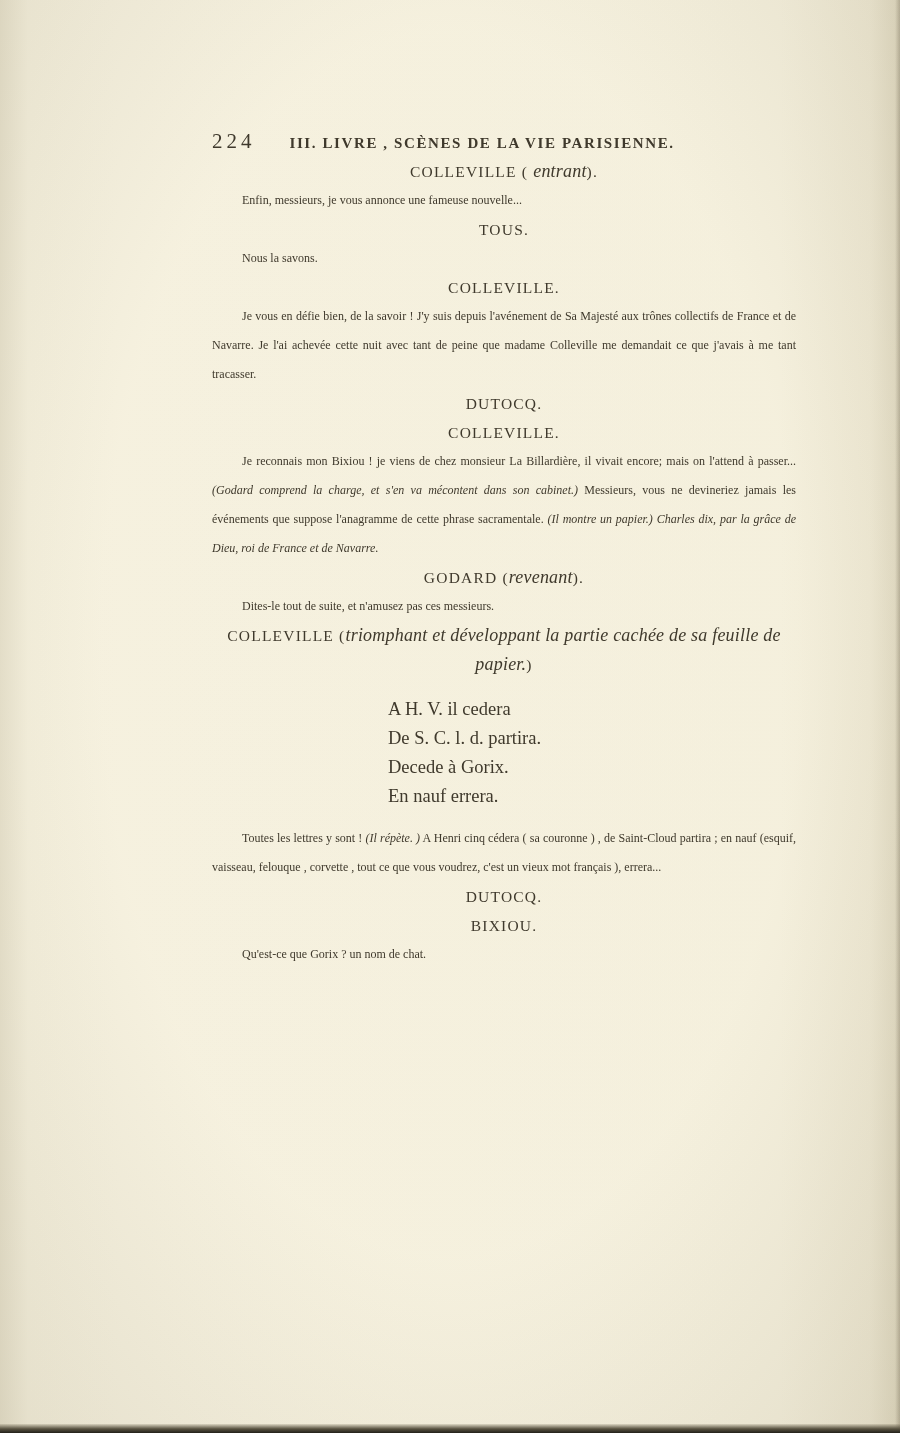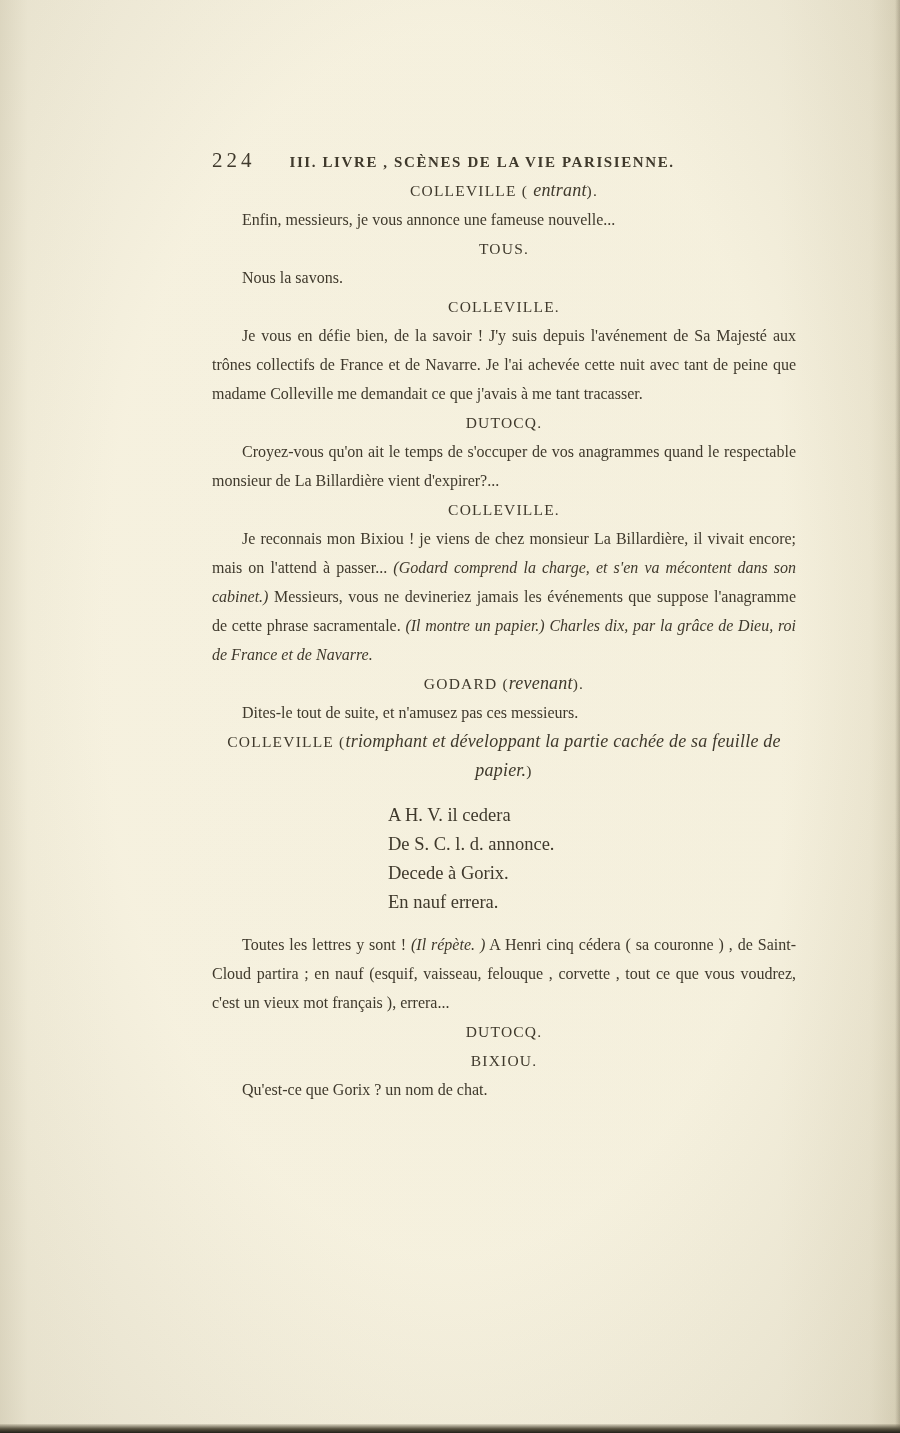--- a/index.html
+++ b/index.html
@@ -26,21 +26,21 @@
   .bottom-edge{
     position:absolute;left:0;bottom:0;width:100%;height:9px;
     background:linear-gradient(to bottom,rgba(120,110,85,0.15), #57513f 55%, #23211a);
   }
   .right-edge{
     position:absolute;top:0;right:0;width:5px;height:100%;
     background:linear-gradient(to right, rgba(0,0,0,0), rgba(70,60,40,0.25));
   }
   .text-block{
     position:absolute;
-    left:212px;top:148px;width:584px;
+    left:212px;top:129px;width:584px;
     color:#3f392c;
   }
   .header{
     display:flex;align-items:baseline;
     margin:0 0 3px 0;
     white-space:nowrap;
   }
   .page-number{
     font-size:21px;
     letter-spacing:4px;
@@ -49,21 +49,21 @@
   .running-title{
     flex:1;
     font-size:15px;
     font-weight:700;
     letter-spacing:1.6px;
   }
   .para{
     margin:0;
     text-indent:30px;
     text-align:justify;
-    font-size:16px;
+    font-size:12px;
     line-height:29px;
   }
   .speaker{
     text-align:center;
     font-size:15.5px;
     letter-spacing:1.2px;
     line-height:29px;
   }
   .speaker .it{
     font-size:18px;
@@ -89,29 +89,28 @@
       <span class="running-title">III.  LIVRE ,  SCÈNES  DE  LA  VIE  PARISIENNE.</span>
     </div>
     <div id="body-text">
         <div class="speaker"><span>COLLEVILLE </span><span>( </span><span class="it">entrant</span><span>).</span></div>
         <p class="para"><span>Enfin, messieurs, je vous annonce une fameuse nouvelle...</span></p>
         <div class="speaker"><span>TOUS.</span></div>
         <p class="para"><span>Nous la savons.</span></p>
         <div class="speaker"><span>COLLEVILLE.</span></div>
         <p class="para"><span>Je vous en défie bien, de la savoir ! J'y suis depuis l'avénement de Sa Majesté aux trônes collectifs de France et de Navarre. Je l'ai achevée cette nuit avec tant de peine que madame Colleville me demandait ce que j'avais à me tant tracasser.</span></p>
         <div class="speaker"><span>DUTOCQ.</span></div>
-        <p class="para"><span>Croyez-vous qu'on ait le temps de s'occuper de vos anagrammes quand le respectable monsieur de La Billardière vient d'expirer?...</span></p>
         <div class="speaker"><span>COLLEVILLE.</span></div>
         <p class="para"><span>Je reconnais mon Bixiou ! je viens de chez monsieur La Billardière, il vivait encore; mais on l'attend à passer... </span><span class="it">(Godard comprend la charge, et s'en va mécontent dans son cabinet.)</span><span> Messieurs, vous ne devineriez jamais les événements que suppose l'anagramme de cette phrase sacramentale. </span><span class="it">(Il montre un papier.)</span><span> </span><span class="it">Charles dix, par la grâce de Dieu, roi de France et de Navarre.</span></p>
         <div class="speaker"><span>GODARD </span><span>(</span><span class="it">revenant</span><span>).</span></div>
         <p class="para"><span>Dites-le tout de suite, et n'amusez pas ces messieurs.</span></p>
         <div class="speaker"><span>COLLEVILLE </span><span>(</span><span class="it">triomphant et développant la partie cachée de sa feuille de papier.</span><span>)</span></div>
         <div class="verse">
           <div class="verse-line">A H. V. il cedera</div>
-          <div class="verse-line">De S. C. l. d. annonce.</div>
+          <div class="verse-line">De S. C. l. d. partira.</div>
           <div class="verse-line">Decede à Gorix.</div>
           <div class="verse-line">En nauf errera.</div>
         </div>
         <p class="para"><span>Toutes les lettres y sont ! </span><span class="it">(Il répète. )</span><span> A Henri cinq cédera ( sa couronne ) , de Saint-Cloud partira ; en nauf (esquif, vaisseau, felouque , corvette , tout ce que vous voudrez, c'est un vieux mot français ), errera...</span></p>
         <div class="speaker"><span>DUTOCQ.</span></div>
         <div class="speaker"><span>BIXIOU.</span></div>
         <p class="para"><span>Qu'est-ce que Gorix ? un nom de chat.</span></p>
       </div>
   </div>
   <div class="right-edge"></div>

